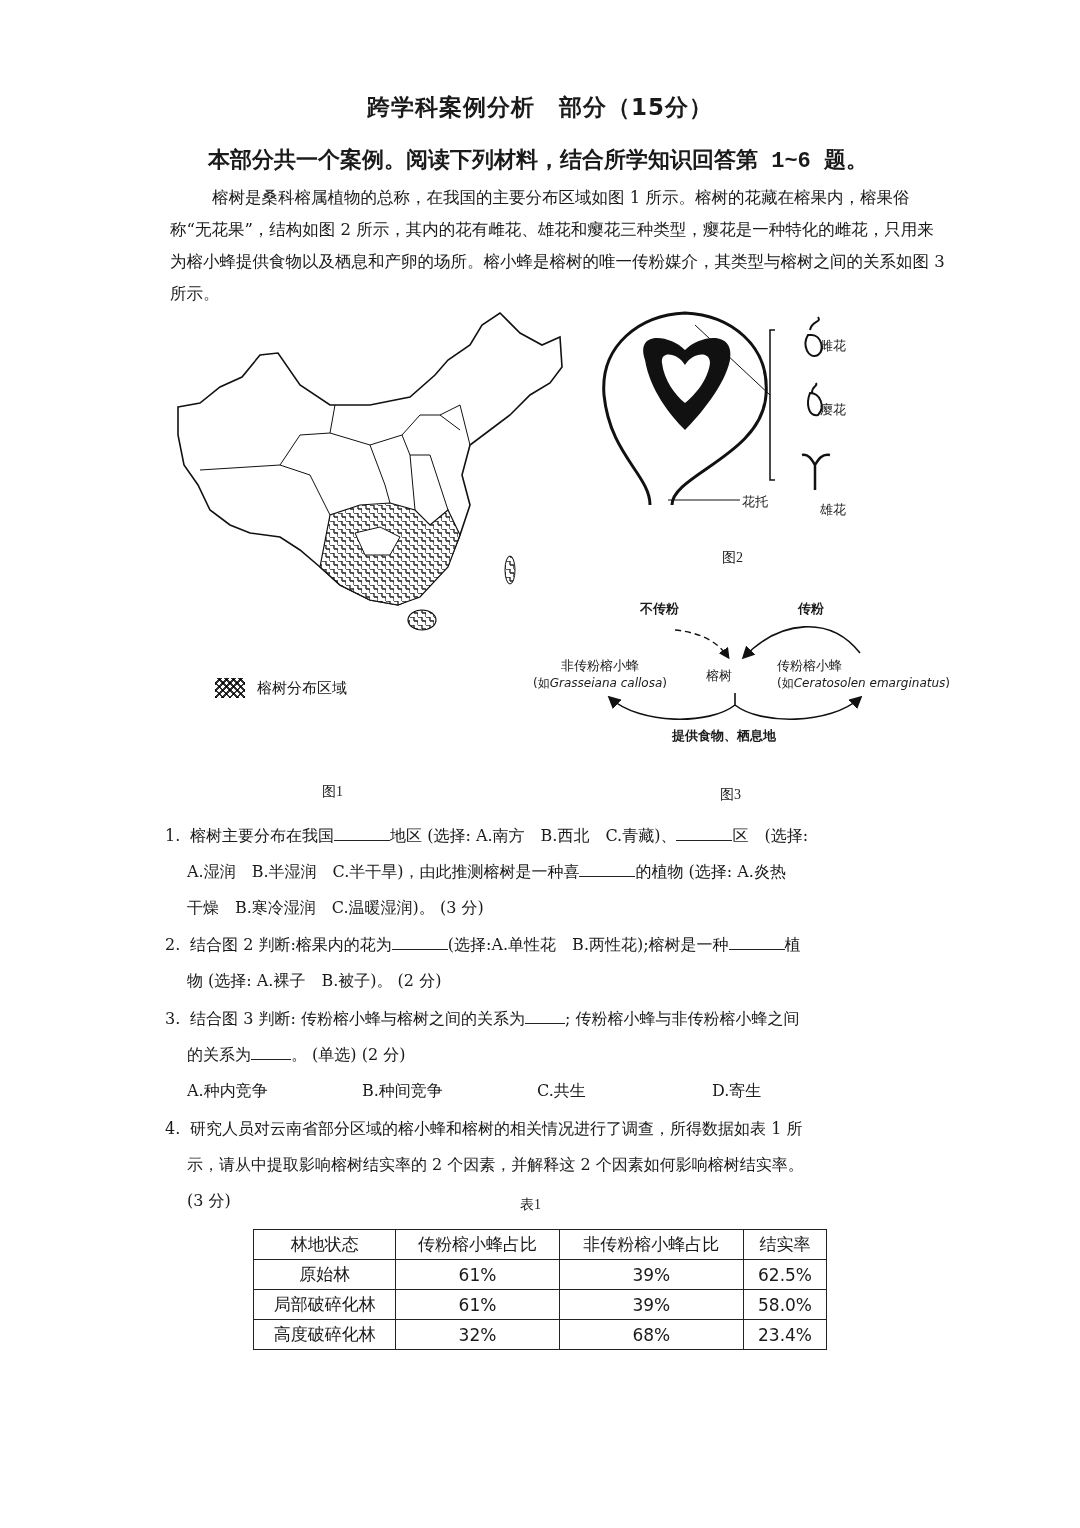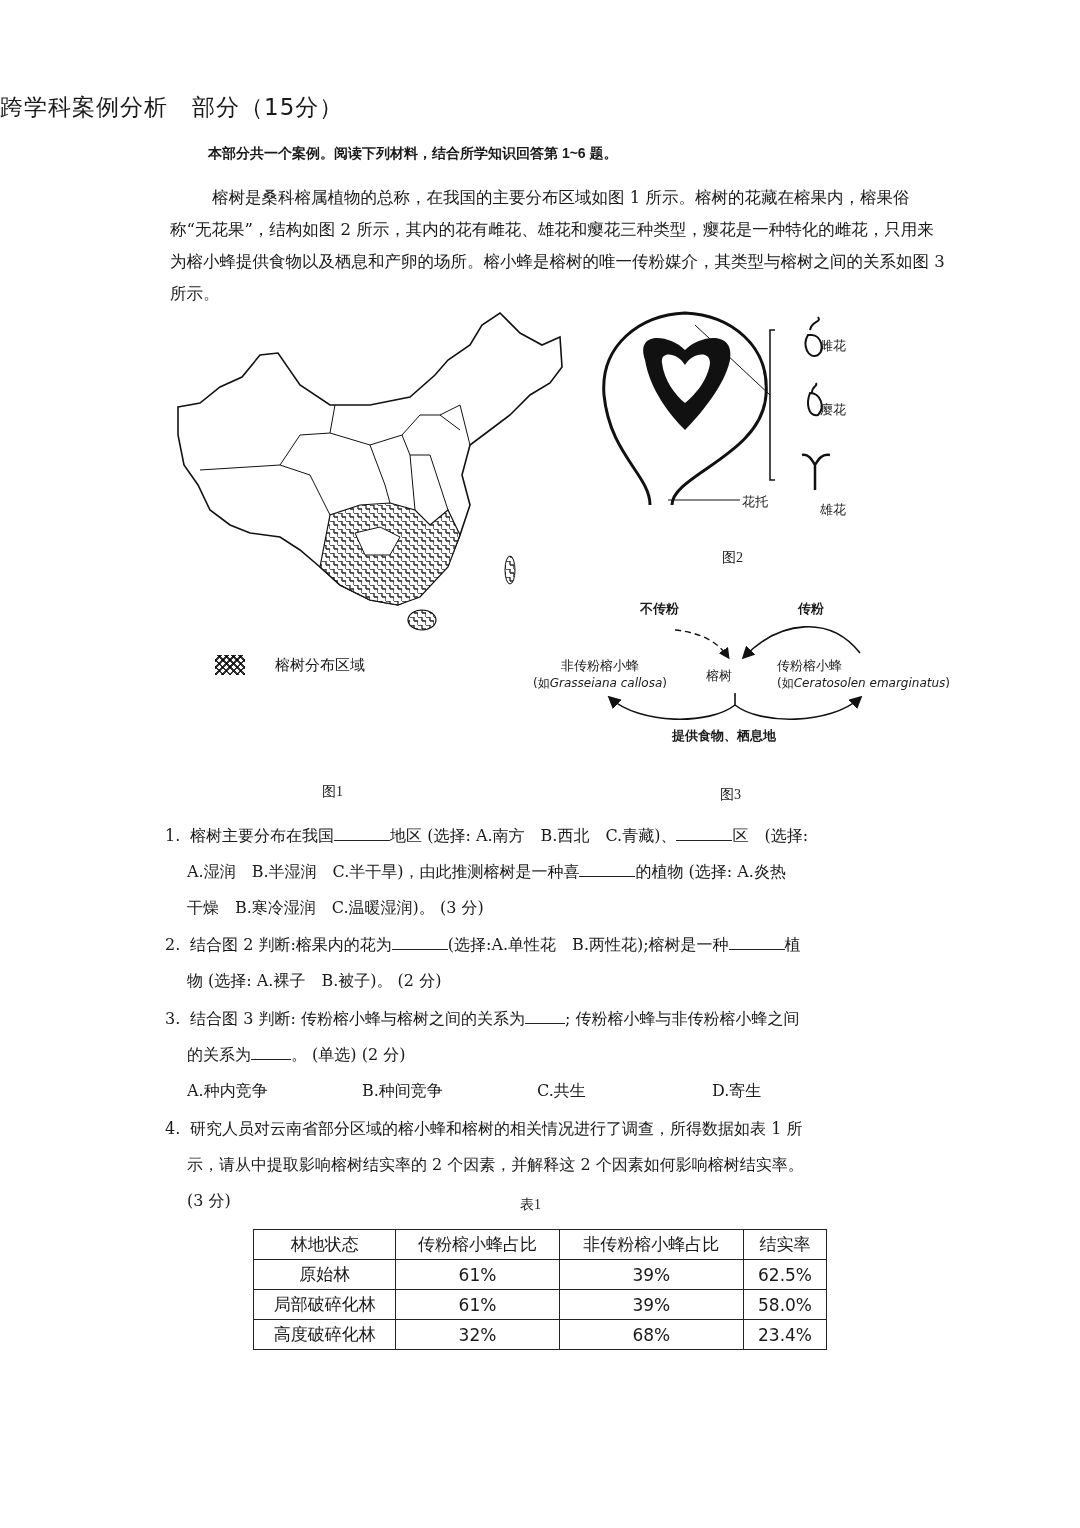--- a/index.html
+++ b/index.html
@@ -1,20 +1,20 @@
 <!DOCTYPE html>
 <html><head>
 <meta charset="utf-8">
 <style>
   html, body { margin:0; padding:0; }
   body { width:1080px; height:1528px; background:#ffffff; position:relative; overflow:hidden;
          font-family:"DejaVu Serif", "Liberation Serif", serif; color:#1a1a1a; }
   .abs { position:absolute; }
-  .title { left:0; width:1080px; top:92px; text-align:left; font-family:"DejaVu Sans", sans-serif; font-size:23px; font-weight:normal; letter-spacing:1px; }
-  .intro { left:208px; top:145px; font-size:14px; font-weight:bold; font-family:Liberation Sans, sans-serif;text-align:center; }
+  .title { left:0; width:1080px; top:92px; text-align:center; font-family:"DejaVu Sans", sans-serif; font-size:23px; font-weight:bold; letter-spacing:1px; }
+  .intro { left:208px; top:145px; font-size:22px; font-weight:bold; font-family:Liberation Mono, monospace;text-align:center; }
   .para { left:170px; top:182px; width:775px; font-size:16.5px; line-height:32px; text-indent:42px; }
   .q { font-size:16px; line-height:36px; }
   .qnum { display:inline-block; width:20px; }
   .indent { padding-left:22px; }
   .blank { display:inline-block; border-bottom:1.5px solid #222; width:56px; height:18px; vertical-align:baseline; }
   .opts span { display:inline-block; width:175px; }
   table.t1 { border-collapse:collapse; font-size:17px; font-family:"DejaVu Sans", sans-serif; }
   table.t1 td { border:1.5px solid #222; text-align:center; height:29px; padding:0 6px; }
   .cap { font-family:Liberation Serif, serif; font-size:14px; }
   .dlabel { font-family:"DejaVu Sans", sans-serif; font-size:13px; }
@@ -37,21 +37,21 @@
       </pattern>
     </defs>
     <path d="M8 102 L30 98 L50 82 L72 72 L90 50 L108 48 L130 80 L160 100 L200 100 L240 92 L265 70 L278 55 L300 40 L312 20 L330 8 L350 28 L372 40 L390 32 L392 62 L380 78 L360 90 L340 110 L320 125 L300 140 L292 170 L300 200 L290 230 L278 260 L250 290 L228 300 L200 295 L170 280 L150 262 L130 245 L110 232 L80 228 L60 220 L40 205 L28 180 L14 160 L8 130 Z" fill="#fff" stroke="#111" stroke-width="1.6"></path>
     <path d="M150 262 L160 210 L190 200 L220 198 L245 205 L260 220 L278 205 L290 230 L278 262 L250 292 L228 300 L200 295 L170 280 Z" class="hatch" stroke="#111" stroke-width="1.2"></path>
     <path d="M185 228 L210 222 L230 232 L220 250 L195 250 Z" fill="#fff" stroke="#111" stroke-width="1"></path>
     <ellipse cx="252" cy="315" rx="14" ry="10" class="hatch" stroke="#111" stroke-width="1.2"></ellipse>
     <ellipse cx="340" cy="265" rx="5" ry="14" class="hatch" stroke="#111" stroke-width="1"></ellipse>
     <path d="M30 165 L110 160 L140 170 M110 160 L130 130 L160 128 L165 100 M140 170 L160 210 M160 128 L200 140 L215 180 L220 198 M200 140 L232 130 L240 150 L260 150 L278 205 M232 130 L250 110 L270 110 L290 125 M240 150 L245 205 M270 110 L290 100 L300 140" fill="none" stroke="#111" stroke-width="1"></path>
   </svg>
 </div>
-<div class="abs" style="left:215px; top:655px; display:flex; align-items:center; gap:30px;">
+<div class="abs" style="left:215px; top:678px; display:flex; align-items:center; gap:12px;">
   <div class="legend-swatch"></div>
   <span class="dlabel" style="font-size:15px;">榕树分布区域</span>
 </div>
 <div class="abs cap" style="left:322px; top:783px;">图1</div>
 
 <div class="abs" style="left:590px; top:305px; width:300px; height:215px;">
   <svg width="300" height="215" viewBox="0 0 300 215">
     <path d="M60 200 C60 170 20 150 14 90 C10 40 50 10 95 8 C140 10 180 40 176 90 C172 150 82 170 82 200" fill="none" stroke="#111" stroke-width="3"></path>
     <path d="M55 55 C45 25 80 30 95 45 C110 30 145 25 140 55 C135 80 110 110 95 125 C80 110 60 85 55 55 Z" fill="#111"></path>
     <path d="M72 58 C70 45 88 48 95 60 C102 48 120 45 120 58 C118 75 105 90 95 98 C85 90 74 75 72 58 Z" fill="#fff"></path>

